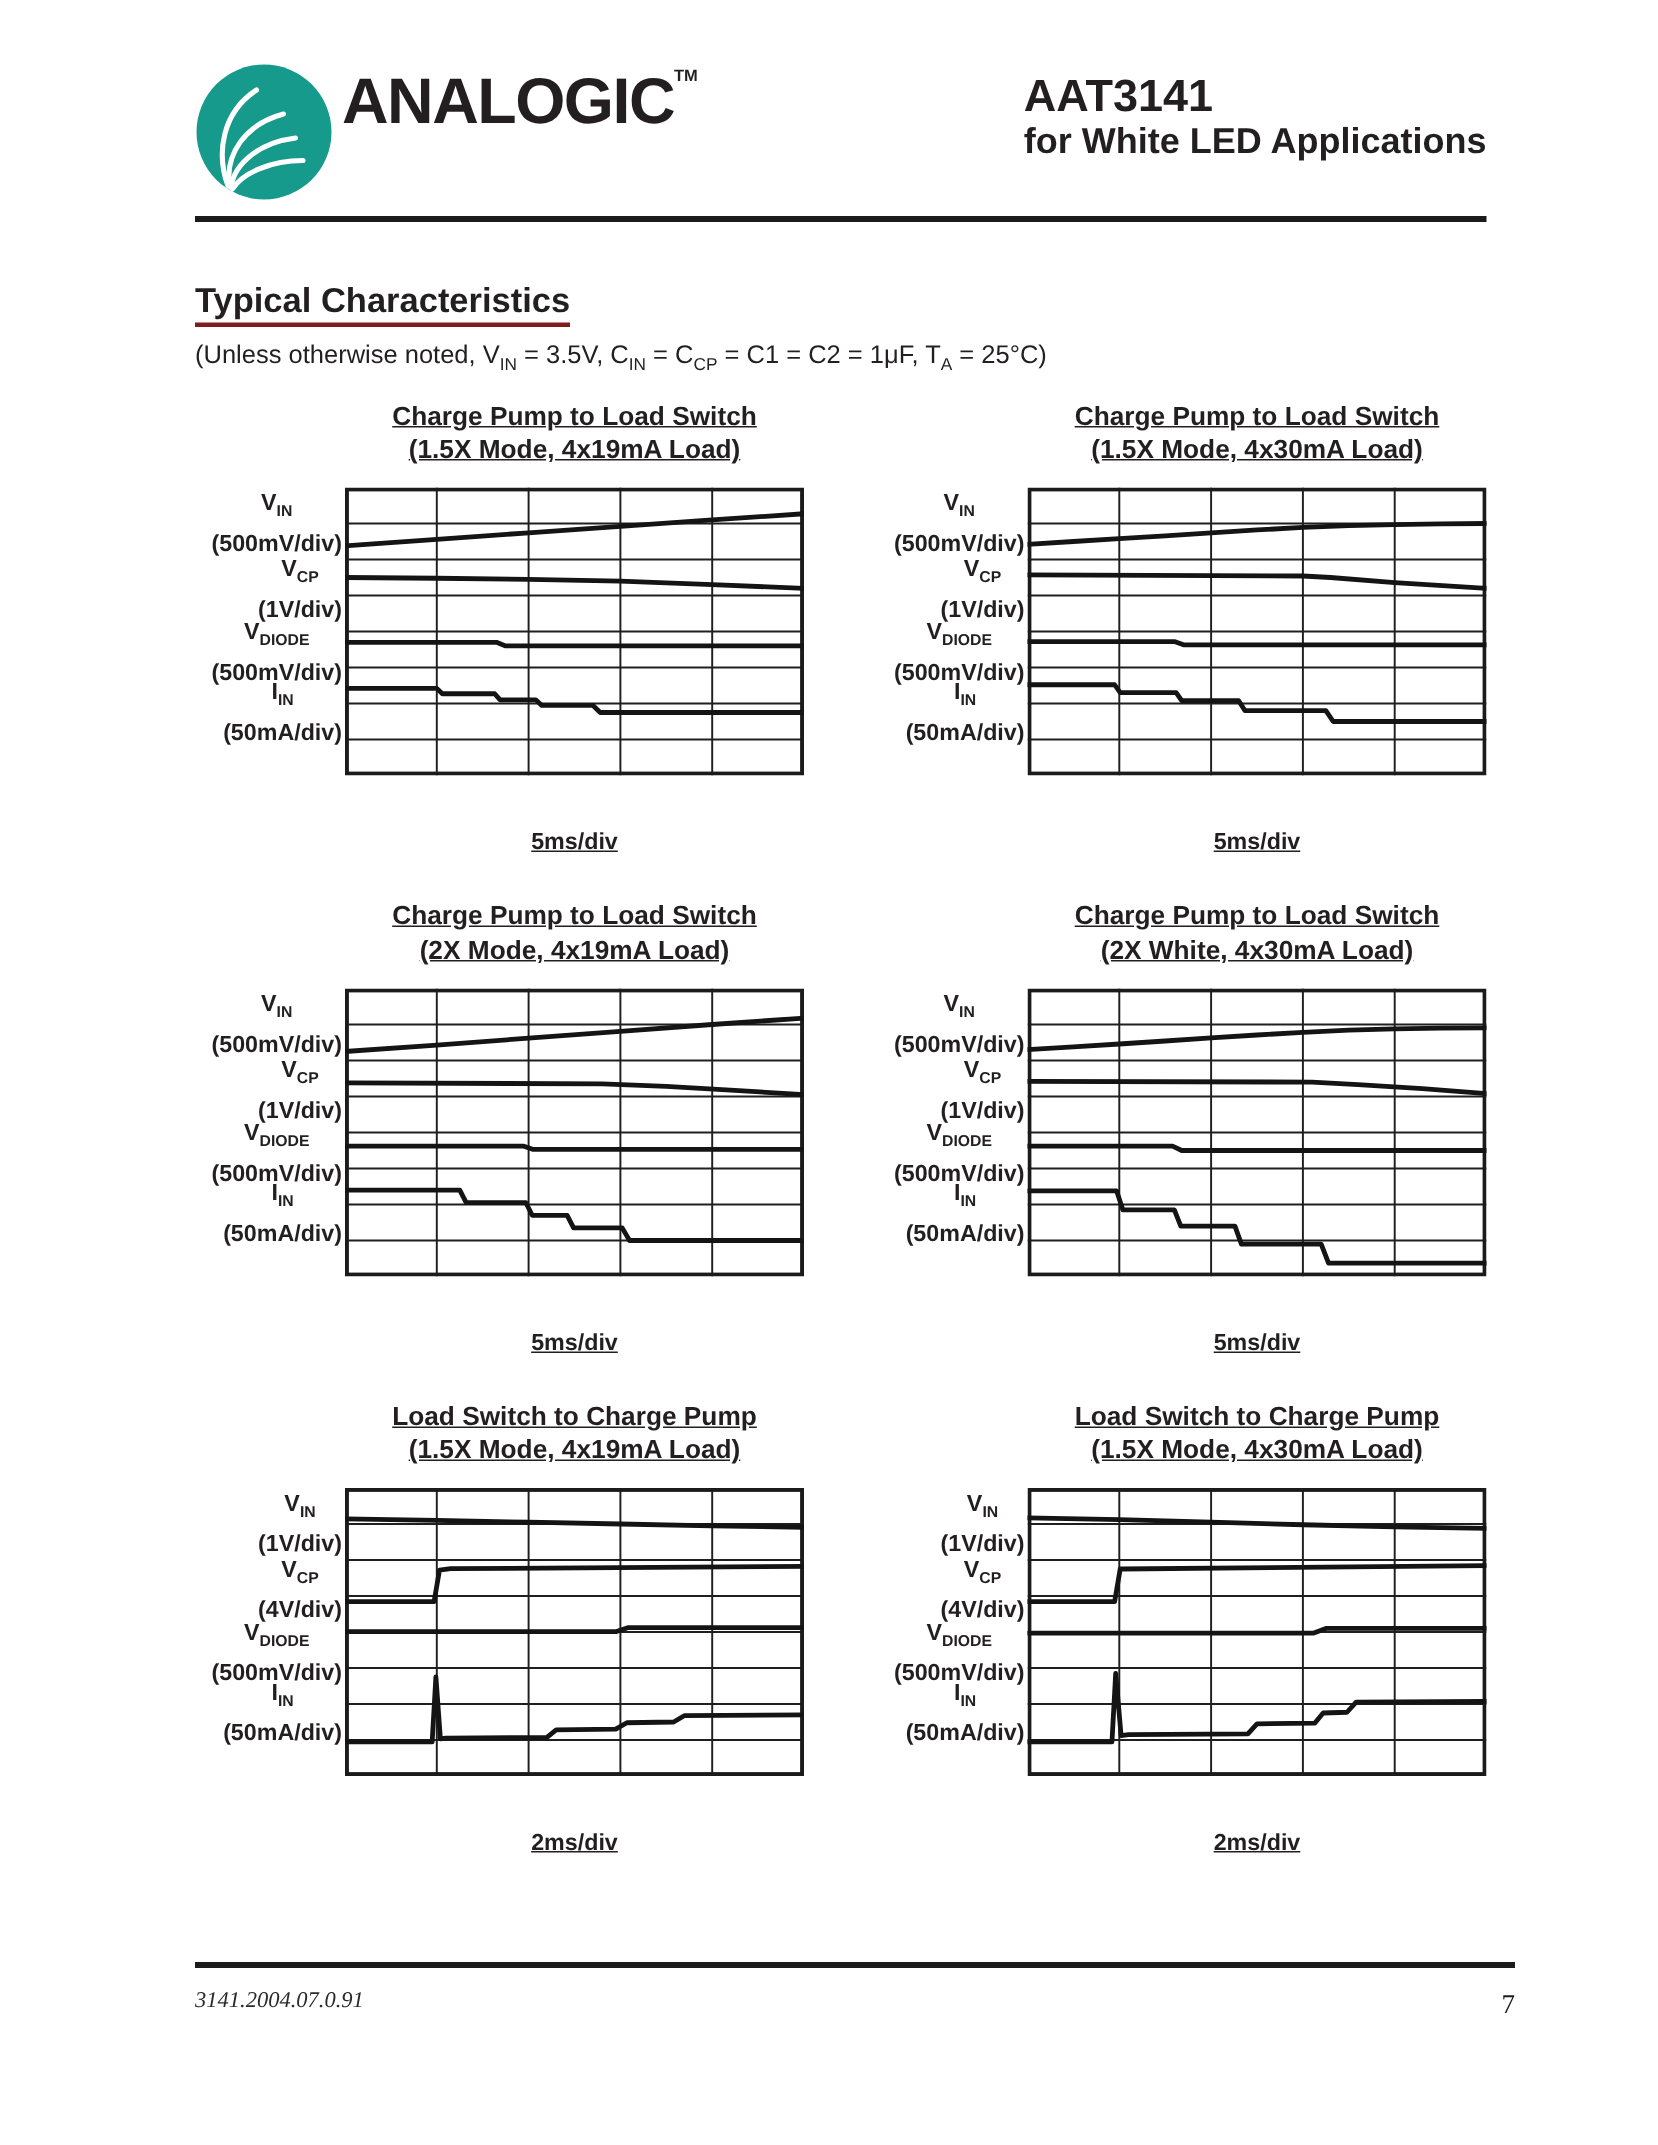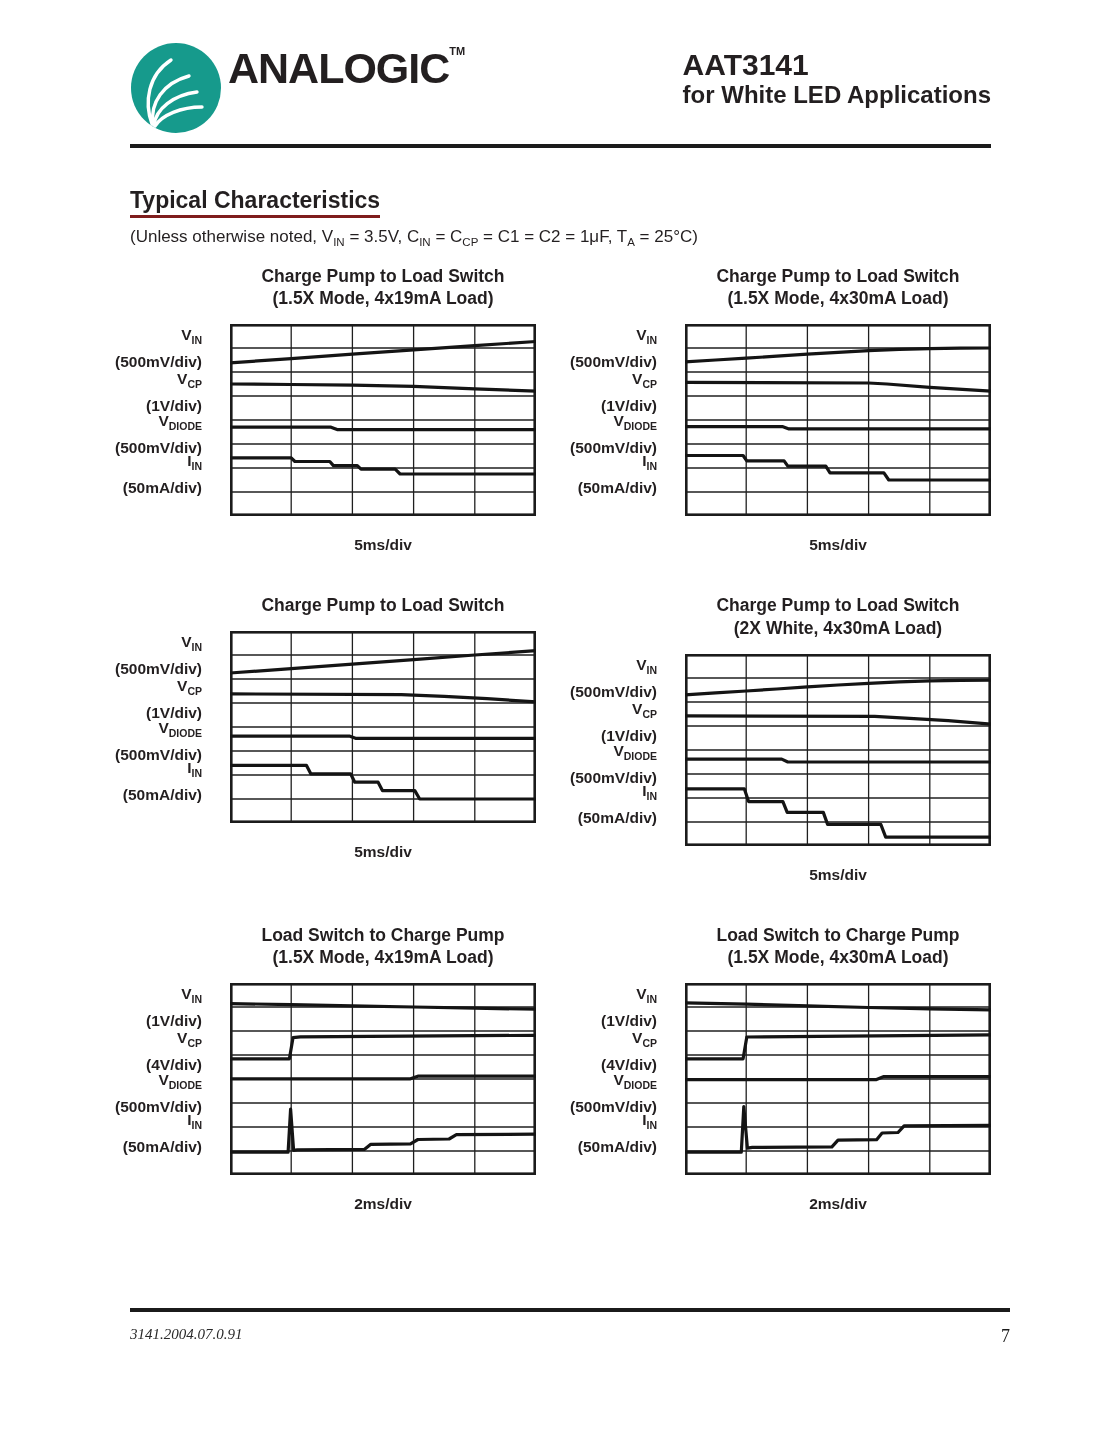--- a/index.html
+++ b/index.html
@@ -29,39 +29,40 @@
     display:inline-block;margin-top:40px;font-size:23px;font-weight:bold;
     border-bottom:3px solid #7f1d1d;padding-bottom:2px;line-height:1.1;
   }
   .conditions{font-size:17px;margin-top:9px;}
   .conditions sub{font-size:11.5px;}
 
   
   .charts-grid{
     margin-top:16px;
     display:grid;grid-template-columns:406px 406px;justify-content:space-between;
-    row-gap:40px;
+    row-gap:28px;
+    text-decoration:underline;
   }
   figure.chart{margin:0;padding:0;}
   .chart-title{
     margin-left:100px;text-align:center;font-weight:bold;font-size:17.5px;line-height:1.3;
     margin-bottom:14px;
   }
   .chart-body{display:flex;}
   .labels{width:100px;flex:none;position:relative;height:192px;}
   .label-block{
-    position:absolute;right:28px;text-align:right;font-weight:bold;
+    position:absolute;right:2px;text-align:center;font-weight:bold;
     font-size:15.5px;line-height:21px;white-space:nowrap;
   }
   .label-block sub{font-size:10.5px;}
   svg.plot{width:306px;height:192px;display:block;flex:none;}
   .gridline{stroke:#1f1f1f;stroke-width:1.3;}
   .plot-border{fill:none;stroke:#1b1b1b;stroke-width:2.6;}
   .trace{fill:none;stroke:#141414;stroke-width:3.2;stroke-linejoin:round;stroke-linecap:round;}
-  .x-label{margin-left:100px;text-align:center;font-weight:bold;font-size:15.5px;margin-top:20px;}
+  .x-label{margin-left:100px;text-align:center;font-weight:bold;font-size:15.5px;margin-top:36px;}
 
   
   .footer{
     position:absolute;left:130px;right:95px;top:1308px;
     border-top:4px solid #1b1b1b;
     display:flex;justify-content:space-between;align-items:flex-start;
     padding-top:14px;
   }
   .doc-id{font-family:"Liberation Serif",serif;font-style:italic;font-size:15px;color:#2a2a2a;}
   .page-num{font-family:"Liberation Serif",serif;font-size:18px;color:#1b1b1b;}
@@ -185,20 +186,21 @@
             <polyline points="0.0,58.3 183.6,59.0 202.0,60.0 244.8,63.4 306.0,67.2" class="trace"></polyline>
             <polyline points="0.0,102.7 97.9,102.7 104.0,104.9 306.0,104.9" class="trace"></polyline>
             <polyline points="0.0,131.5 58.1,131.5 61.8,136.8 99.1,136.8 102.8,142.1 140.8,142.1 145.0,148.8 198.9,148.8 203.8,156.0 306.0,156.0" class="trace"></polyline>
           </svg>
         </div>
         <div class="x-label">5ms/div</div>
       </figure>
       <figure class="chart">
         <div class="chart-title">
           <div>Charge Pump to Load Switch</div>
+          <div>(2X Mode, 4x19mA Load)</div>
         </div>
         <div class="chart-body">
           <div class="labels">
             <div class="label-block" style="top: 0px;">
               <div class="ch-name">V<sub>IN</sub></div>
               <div class="ch-scale">(500mV/div)</div>
             </div>
             <div class="label-block" style="top: 44px;">
               <div class="ch-name">V<sub>CP</sub></div>
               <div class="ch-scale">(1V/div)</div>

